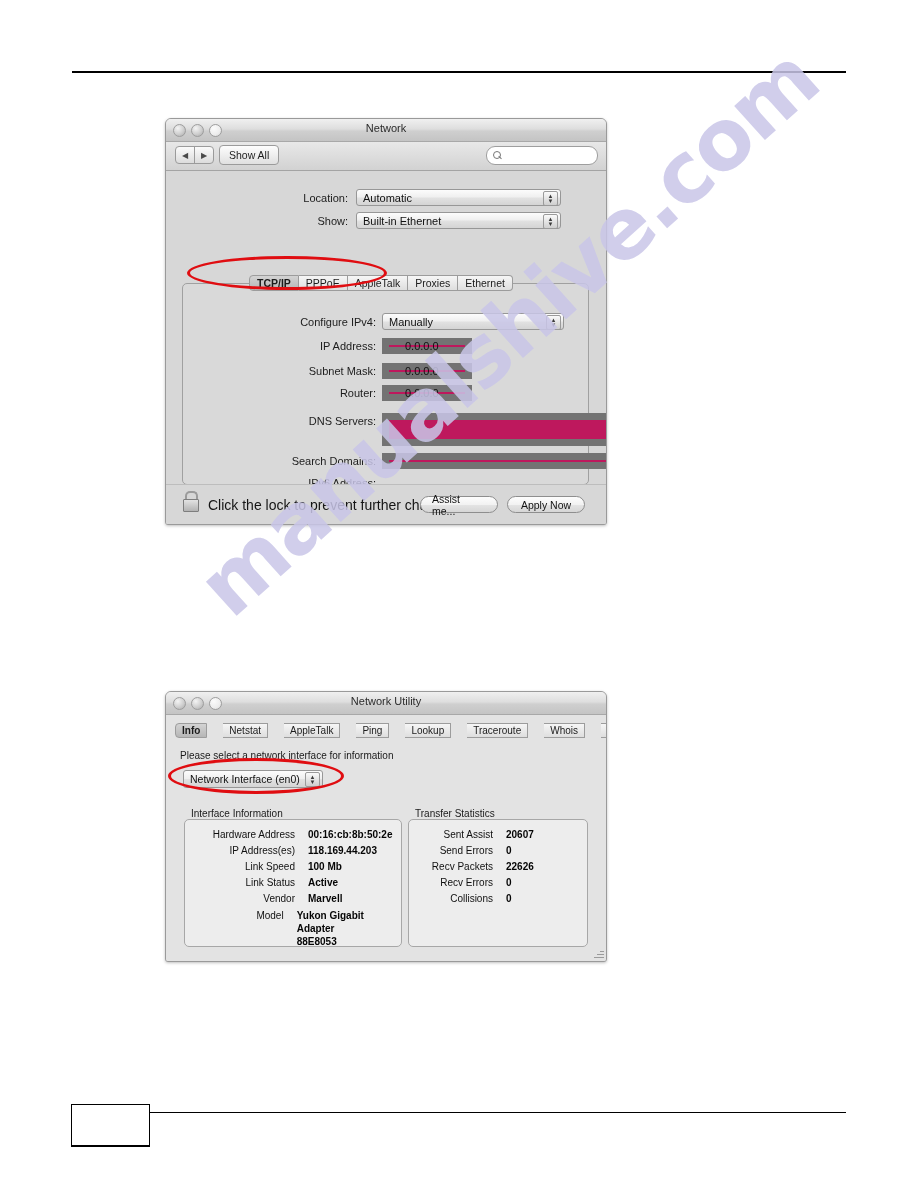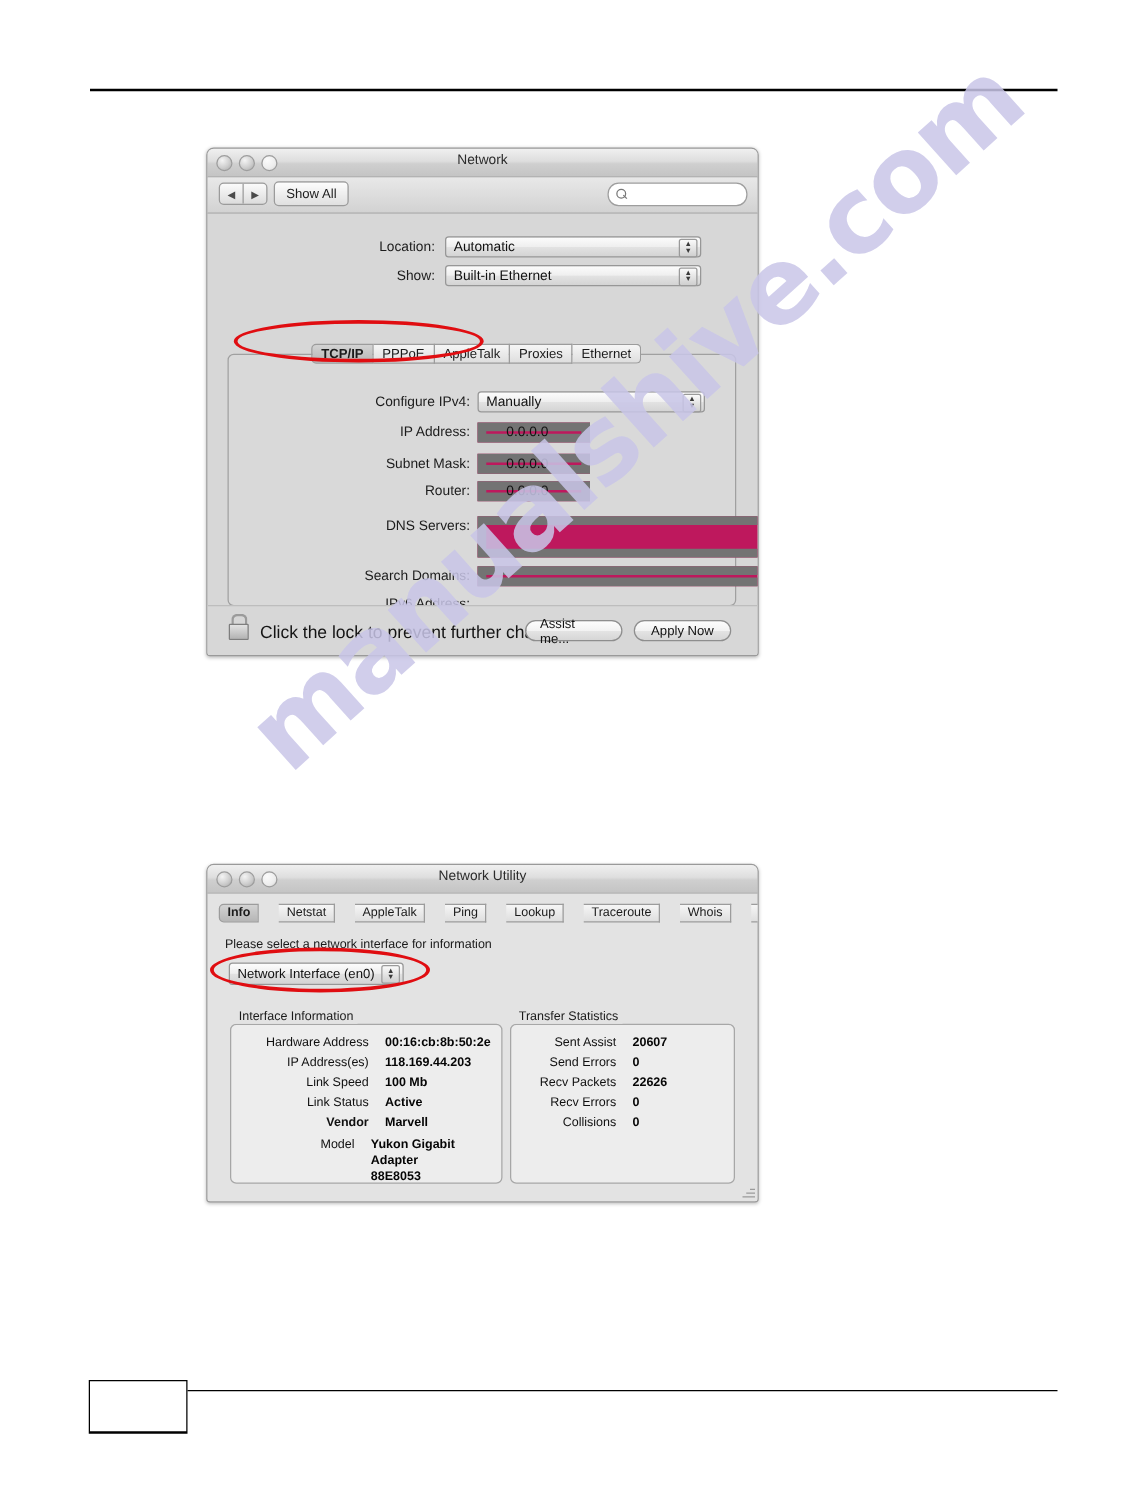--- a/index.html
+++ b/index.html
@@ -562,21 +562,21 @@
         </div>
         <div class="kv-row">
           <span class="kv-key" style="width:110px;">Link Speed</span>
           <span class="kv-val">100 Mb</span>
         </div>
         <div class="kv-row">
           <span class="kv-key" style="width:110px;">Link Status</span>
           <span class="kv-val">Active</span>
         </div>
         <div class="kv-row">
-          <span class="kv-key" style="width:110px;font-weight:bold;">Vendor</span>
+          <span class="kv-key" style="width:110px;">Vendor</span>
           <span class="kv-val">Marvell</span>
         </div>
         <div class="kv-row">
           <span class="kv-key" style="width:110px;">Model</span>
           <span class="kv-val" style="line-height:13px;">Yukon Gigabit Adapter
 88E8053</span>
         </div>
       </div>
     </div>
 

